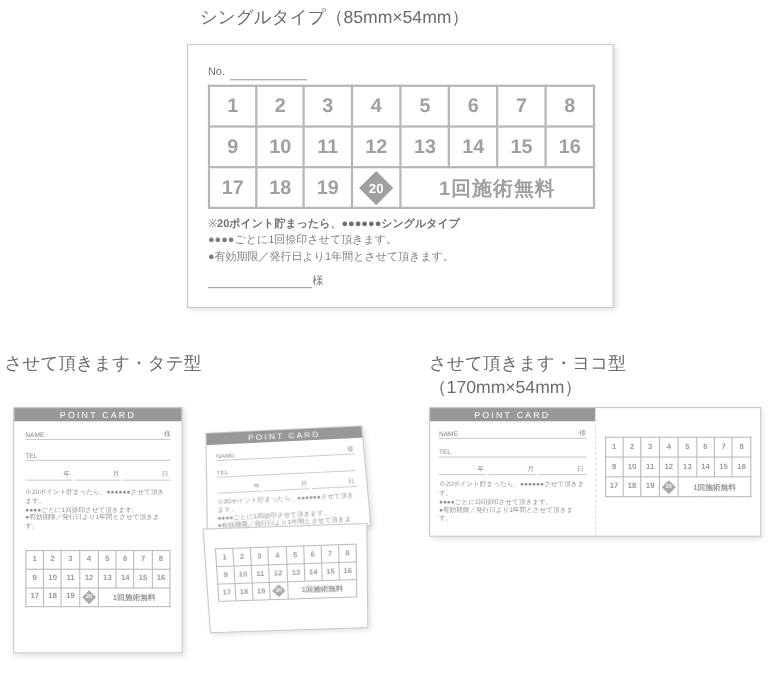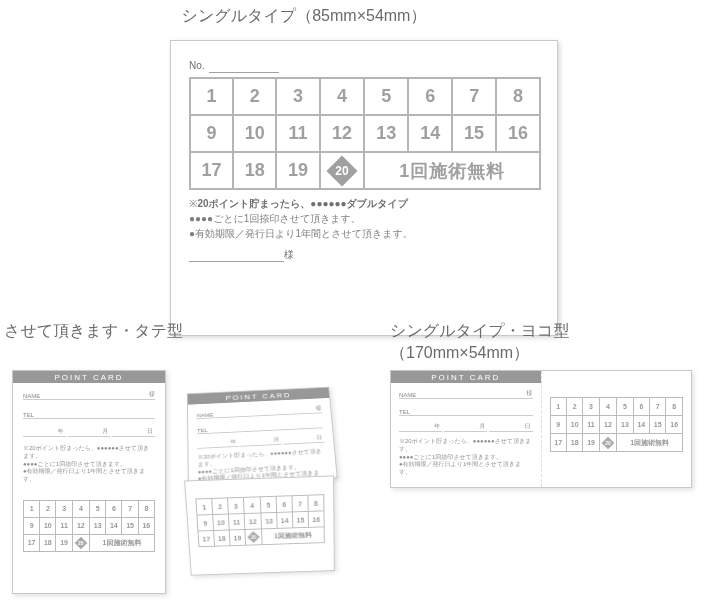--- a/index.html
+++ b/index.html
@@ -23,21 +23,21 @@
   .label{
     color:#6b6b6b;
     font-size:16px;
   }
 
   
   .main-label{position:absolute;left:0;width:608px;text-align:center;top:6px;}
   .main-card{
     position:absolute;
     left:170px;top:40px;
-    width:388px;height:296px;
+    width:388px;height:240px;
     background:#fff;
     border:1px solid var(--border);
     box-shadow:2px 2px 5px rgba(0,0,0,0.15);
     padding:14px 18px 10px;
     box-sizing:border-box;
   }
   .no{font-size:10px;color:var(--txt);}
   .no-line{display:inline-block;border-bottom:1px solid var(--g);width:70px;height:12px;vertical-align:bottom;}
   table.stamp{
     border-collapse:collapse;
@@ -236,39 +236,39 @@
       </td>
       <td class="wide" colspan="4">
         <span>1回施術無料</span>
       </td>
     </tr>
   </tbody>
     </table>
 
   <div class="notes">
     <div>
-      <span>※</span><span class="hi">20ポイント貯まったら、●●●●●●ダブルタイプ</span>
+      <span>※</span><span class="hi">20ポイント貯まったら、●●●●●●シングルタイプ</span>
     </div>
     <div>●●●●ごとに1回捺印させて頂きます。</div>
     <div>●有効期限／発行日より1年間とさせて頂きます。</div>
   </div>
 
   <div class="sig">
     <span class="u1">
         <span class="line"></span>
         <span>様</span>
       </span>
   </div>
 </div>
 
 <div class="lbl-tate">
   <span>させて頂きます・タテ型</span><br>
 </div>
 <div class="lbl-yoko">
-  <span>シングルタイプ・ヨコ型</span><br>
+  <span>させて頂きます・ヨコ型</span><br>
   <span>（170mm×54mm）</span>
 </div>
 
 <div class="thumb card-tate">
   <div class="pc-bar">POINT CARD</div>
   <div class="inner">
     <div class="field">
         <span class="left">NAME</span>
         <span class="suffix">様</span>
       </div>

